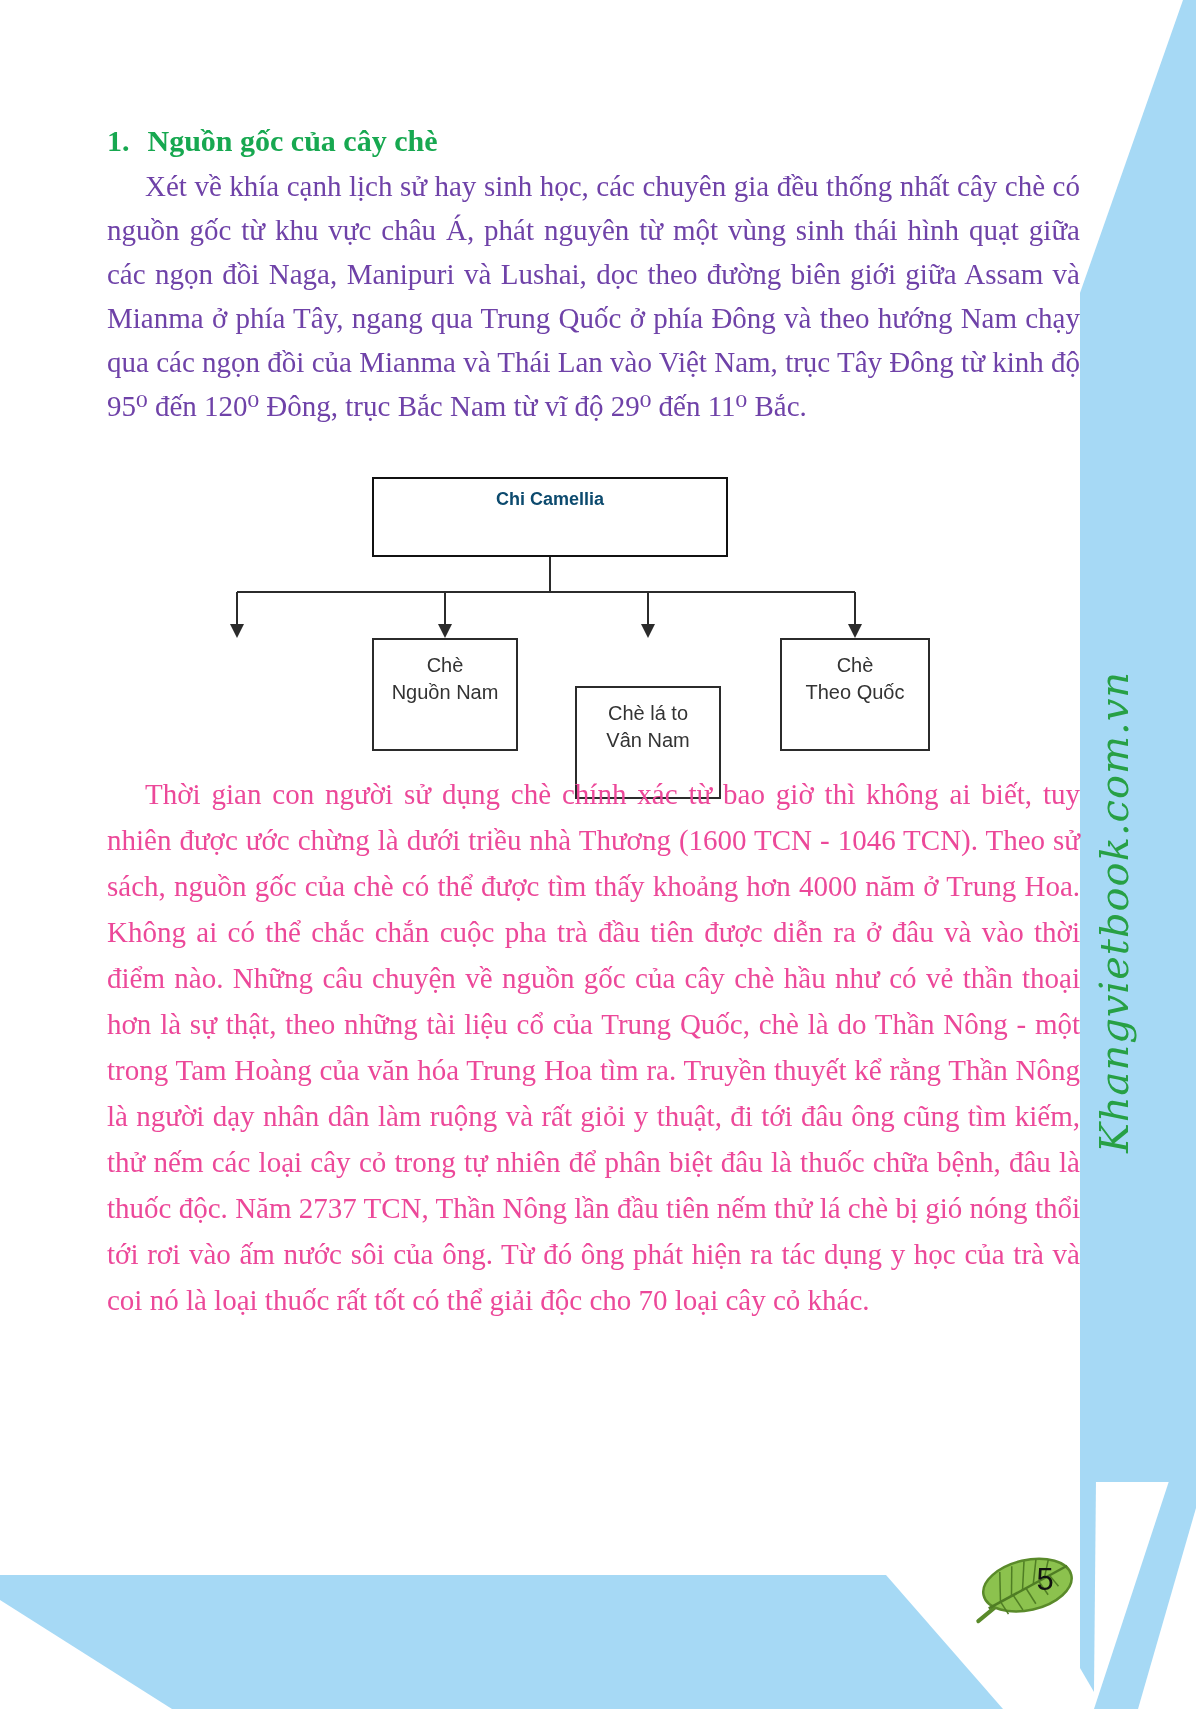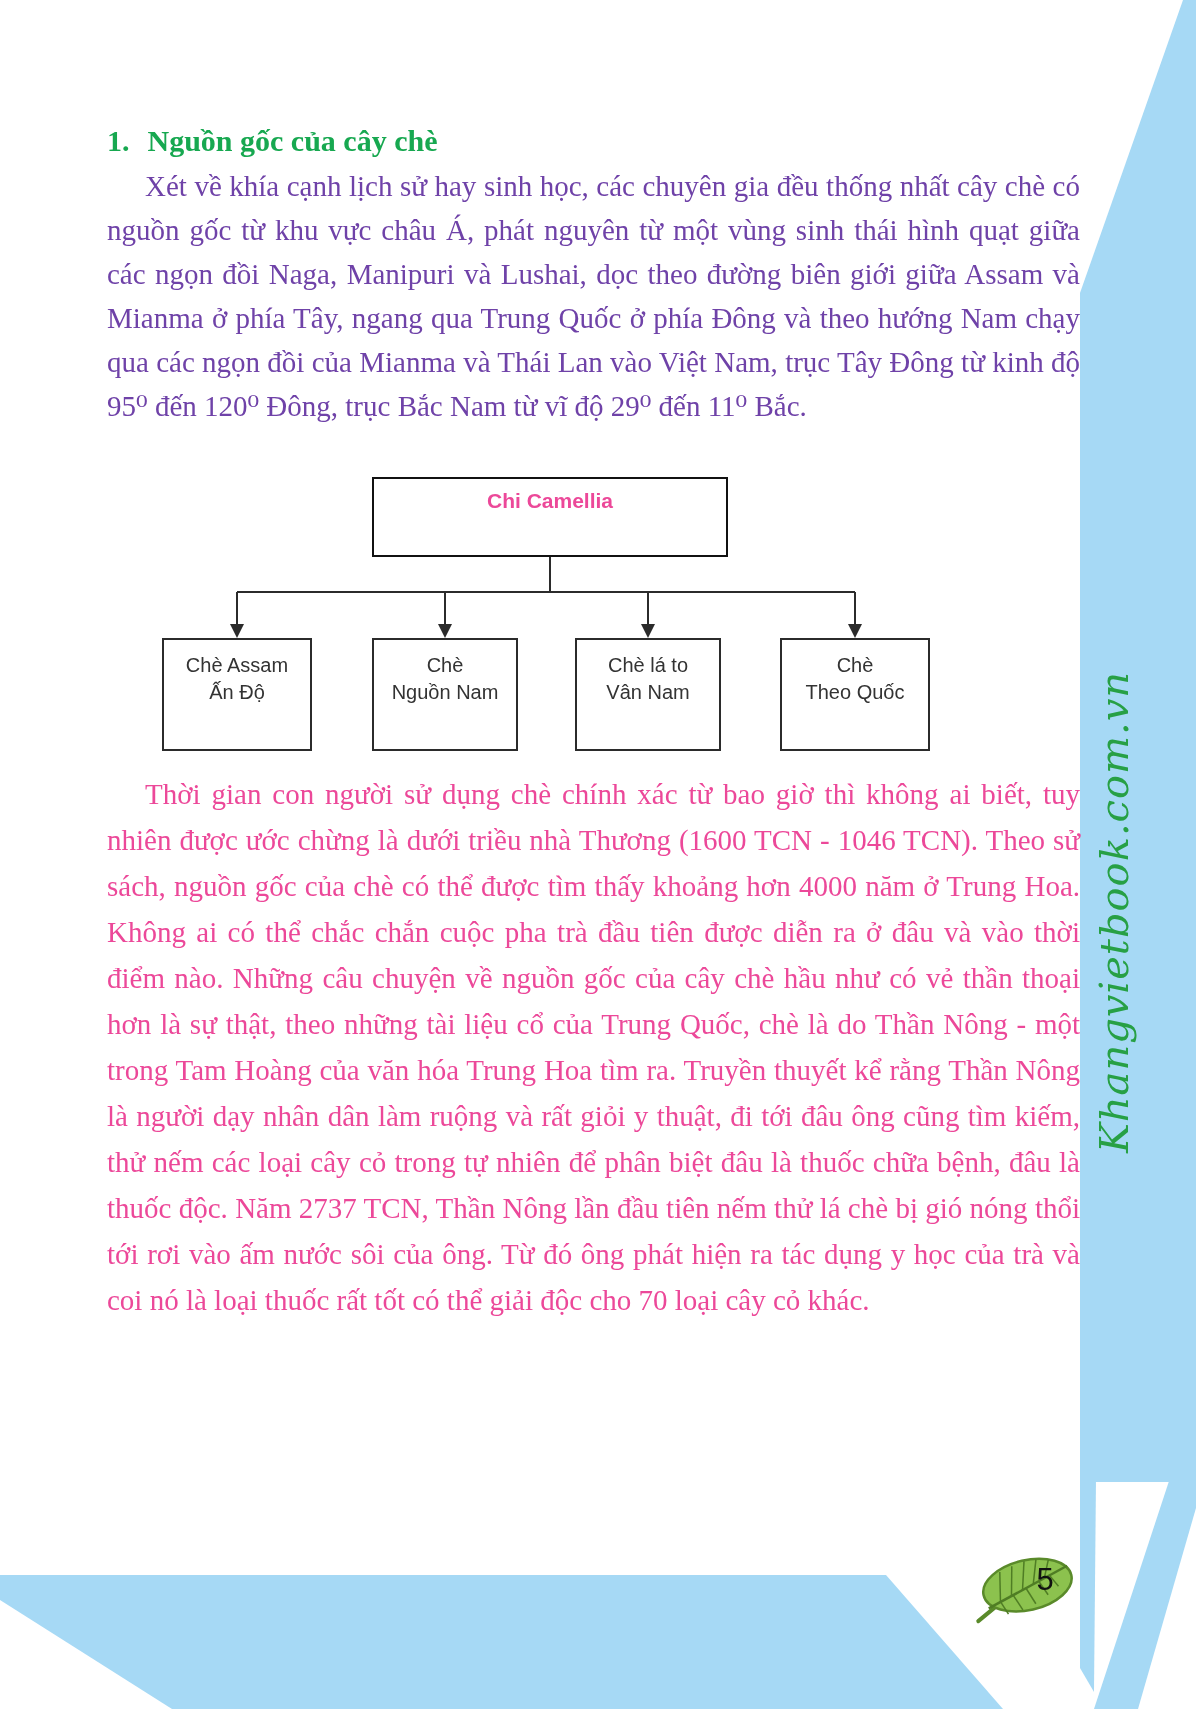--- a/index.html
+++ b/index.html
@@ -31,27 +31,27 @@
   .dg-box{
     position:absolute;
     background:#ffffff;
     border:2px solid #2b2b2b;
     box-sizing:border-box;
     font-family:"Liberation Sans","DejaVu Sans",sans-serif;
     text-align:center;color:#333333;
   }
   .dg-root{
     left:372px;top:477px;width:356px;height:80px;
-    font-weight:bold;font-size:21px;color:#ec4899;
+    font-weight:bold;font-size:18px;color:#0c4a6e;
     padding-top:10px;border-color:#111111;
   }
   .dg-child{top:638px;height:113px;font-size:20px;line-height:27px;padding-top:12px;}
   .dg-c0{left:162px;width:150px;}
   .dg-c1{left:372px;width:146px;}
-  .dg-c2{left:575px;width:146px;}
+  .dg-c2{left:575px;width:146px;margin-top:48px;}
   .dg-c3{left:780px;width:150px;}
   .dg-lines{position:absolute;left:0;top:0;width:1196px;height:1709px;pointer-events:none;}
 
   .watermark{
     position:absolute;left:1114px;top:912px;
     transform:translate(-50%,-50%) rotate(-90deg);
     font-family:"DejaVu Serif","Liberation Serif",serif;
     font-style:italic;font-size:40px;color:#27a045;
     white-space:nowrap;letter-spacing:1px;
   }
@@ -92,24 +92,20 @@
       <polygon points="438,624 452,624 445,638" fill="#2b2b2b"></polygon>
       <line x1="648" y1="592" x2="648" y2="626" stroke="#2b2b2b" stroke-width="2"></line>
       <polygon points="641,624 655,624 648,638" fill="#2b2b2b"></polygon>
       <line x1="855" y1="592" x2="855" y2="626" stroke="#2b2b2b" stroke-width="2"></line>
       <polygon points="848,624 862,624 855,638" fill="#2b2b2b"></polygon>
     </svg>
 
     <div class="dg-box dg-root">
       <span>Chi Camellia</span>
     </div>
-    <div class="dg-box dg-child dg-c0">
-      <div>Chè Assam</div>
-      <div>Ấn Độ</div>
-    </div>
     <div class="dg-box dg-child dg-c1">
       <div>Chè</div>
       <div>Nguồn Nam</div>
     </div>
     <div class="dg-box dg-child dg-c2">
       <div>Chè lá to</div>
       <div>Vân Nam</div>
     </div>
     <div class="dg-box dg-child dg-c3">
       <div>Chè</div>

